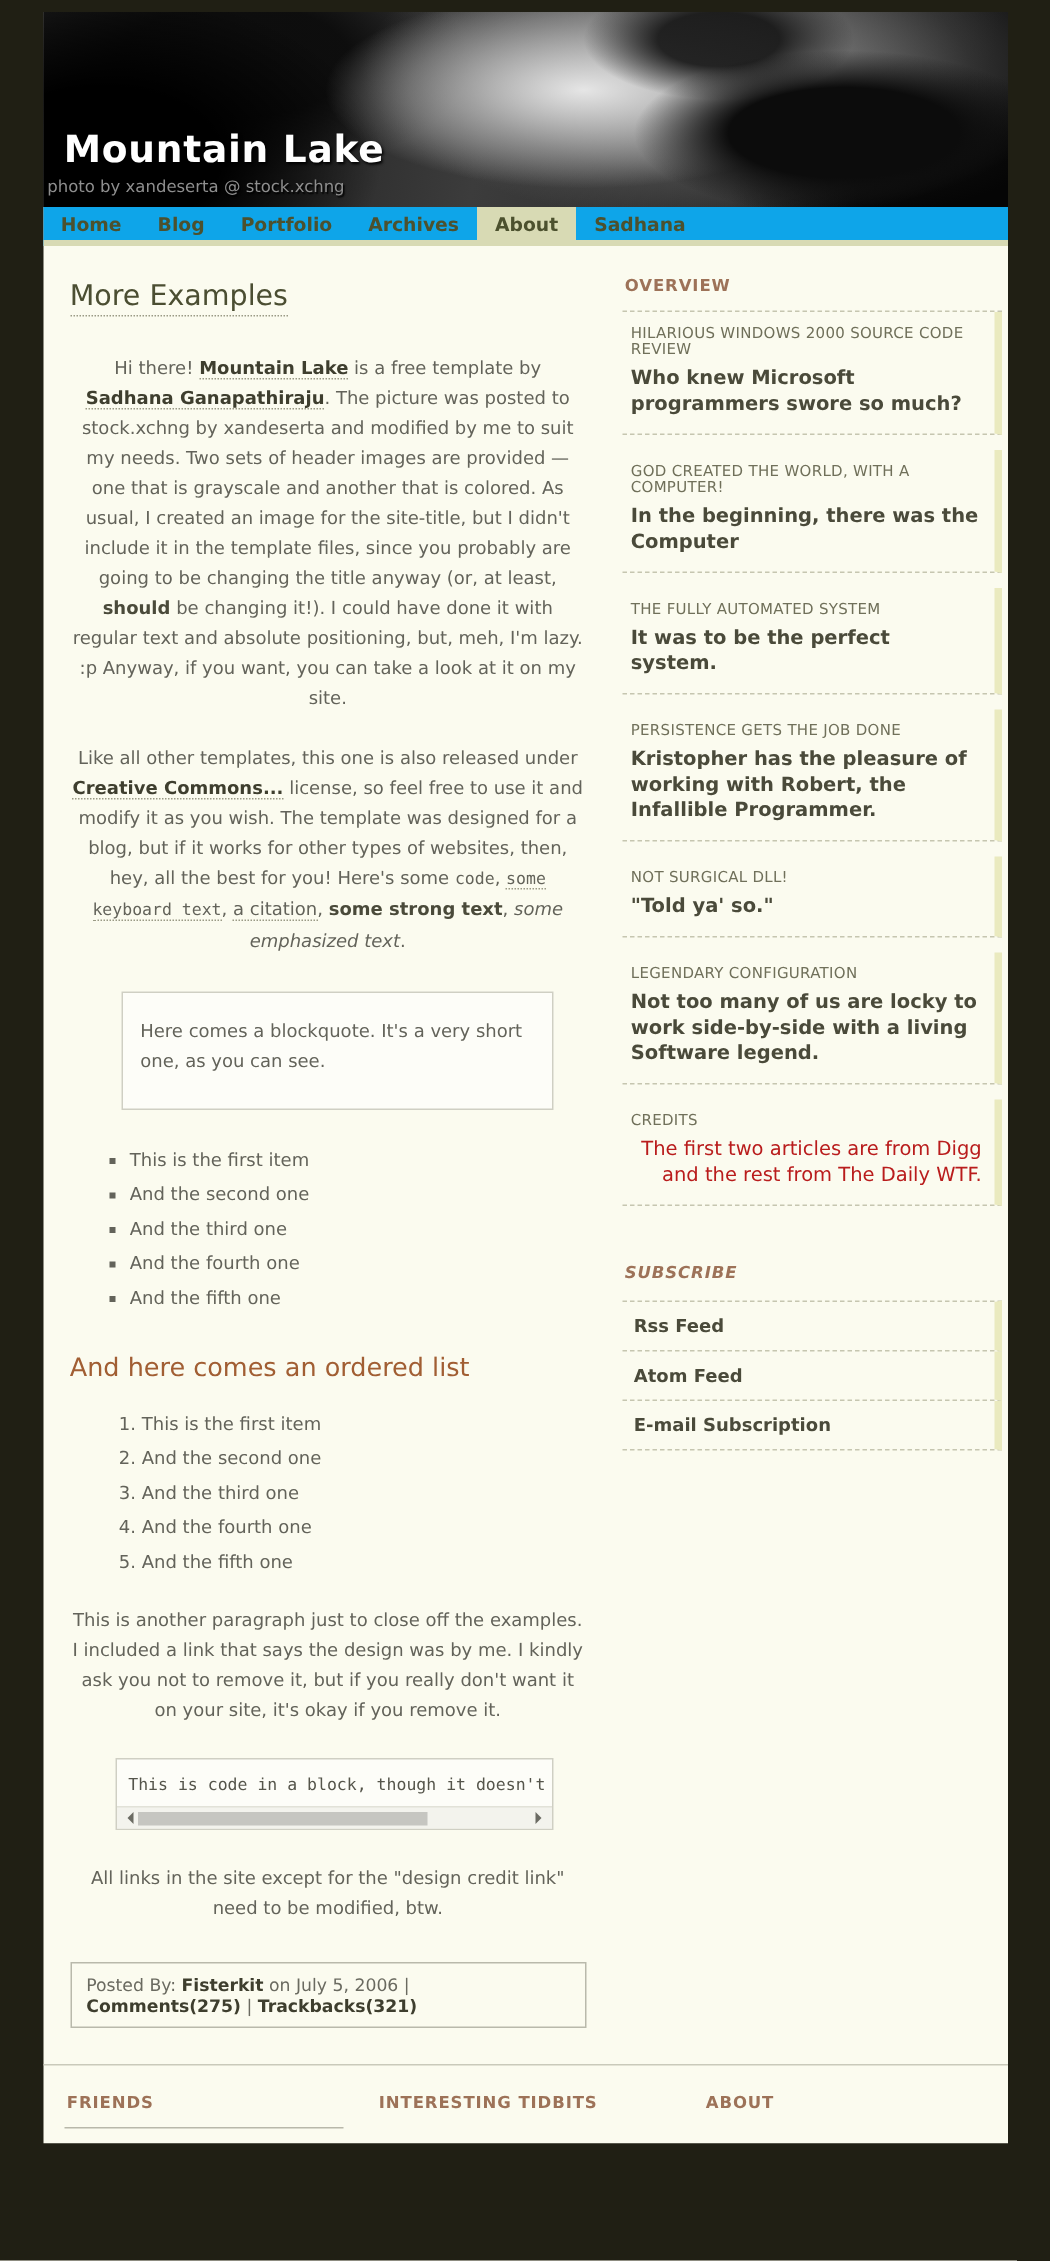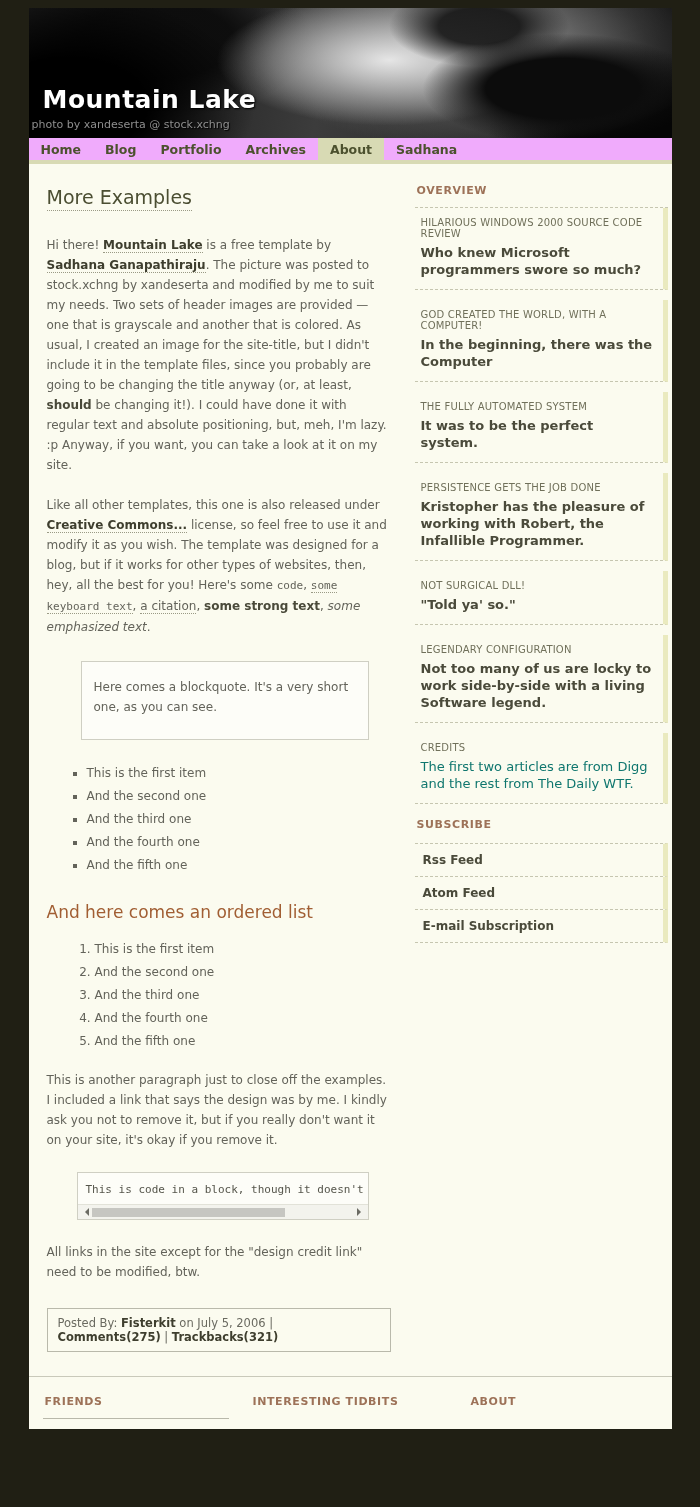--- a/index.html
+++ b/index.html
@@ -29,40 +29,40 @@
     position: absolute; left: 14px; bottom: 24px;
     color: #fff; font-size: 25px; font-weight: bold; letter-spacing: .5px;
     text-shadow: 1px 1px 2px #000;
   }
   .banner-sub {
     position: absolute; left: 3px; bottom: 7px;
     color: #8e8e8e; font-size: 11px; text-shadow: 1px 1px 1px #000;
   }
 
   
-  .nav { background: #f0abfc; }
+  .nav { background: #0ea5e9; }
   .nav-row { display: flex; }
   .nav a {
     display: block; padding: 4px 12px 3px;
     font-size: 12.5px; font-weight: bold; color: #4c512e; text-decoration: none;
   }
   .nav a.active { background: #d8dab4; }
   .nav-strip { height: 4px; background: #d8dab4; }
 
   
   .content { display: flex; padding: 18px 4px 0 18px; }
   .main { width: 344px; margin-right: 24px; }
   .side { flex: 1; }
 
   h1.post-title {
     font-size: 19px; font-weight: normal; color: #4b4e32;
     display: inline-block; border-bottom: 1px dotted #9a9a85;
     margin: 4px 0 24px; padding-bottom: 2px;
   }
-  .main p { font-size: 12px; line-height: 20px; color: #63635a; margin-bottom: 20px; }
+  .main p { font-size: 12px; line-height: 20px; color: #63635a; margin-bottom: 20px; text-align: center; }
 
   .rt-link  { font-weight: bold; color: #3e3e2e; border-bottom: 1px dotted #9a9a85; cursor: pointer; }
   .rt-b     { font-weight: bold; color: #4a4a3a; }
   .rt-bl    { font-weight: bold; color: #3e3e2e; cursor: pointer; }
   .rt-i     { font-style: italic; }
   .rt-code  { font-family: "DejaVu Sans Mono", "Liberation Mono", monospace; font-size: 11px; }
   .rt-kbd   { font-family: "DejaVu Sans Mono", "Liberation Mono", monospace; font-size: 11px;
               border-bottom: 1px dotted #9a9a85; cursor: pointer; }
   .rt-cite  { border-bottom: 1px dotted #9a9a85; cursor: pointer; }
 
@@ -97,23 +97,23 @@
     font-size: 11px; font-weight: bold; color: #9d7258; letter-spacing: .6px;
     padding: 2px 2px 10px; border-bottom: 1px dashed #c6c6b0;
   }
   .side ul { list-style: none; }
   .side .ovitem {
     border-bottom: 1px dashed #c6c6b0; border-right: 5px solid #eaeabf;
     padding: 9px 8px 11px 6px; margin-bottom: 10px;
   }
   .ov-title { display: block; font-size: 10px; color: #70705a; margin-bottom: 5px; letter-spacing: .2px; }
   .ov-desc  { display: block; font-size: 13px; font-weight: bold; color: #4a4a3a; line-height: 17px; cursor: pointer; }
-  .ov-desc.regular { font-weight: normal; color: #0f766e; }
-
-  .subscribe-head { margin-top: 12px; border-bottom: none; padding-bottom: 12px; }
+  .ov-desc.regular { font-weight: normal; color: #b91c1c; text-align: right; }
+
+  .subscribe-head { margin-top: 36px; border-bottom: none; padding-bottom: 12px; font-style: italic; }
   .side .subitem {
     border-bottom: 1px dashed #c6c6b0; border-top: 1px dashed #c6c6b0; border-right: 5px solid #eaeabf;
     padding: 9px 8px; margin-bottom: 0;
   }
   .side .subitem + .subitem { border-top: none; }
   .subitem a { font-size: 12px; font-weight: bold; color: #4a4a3a; text-decoration: none; display: block; }
 
   
   .footer {
     border-top: 1px solid #c9c9ba; margin-top: 24px;

